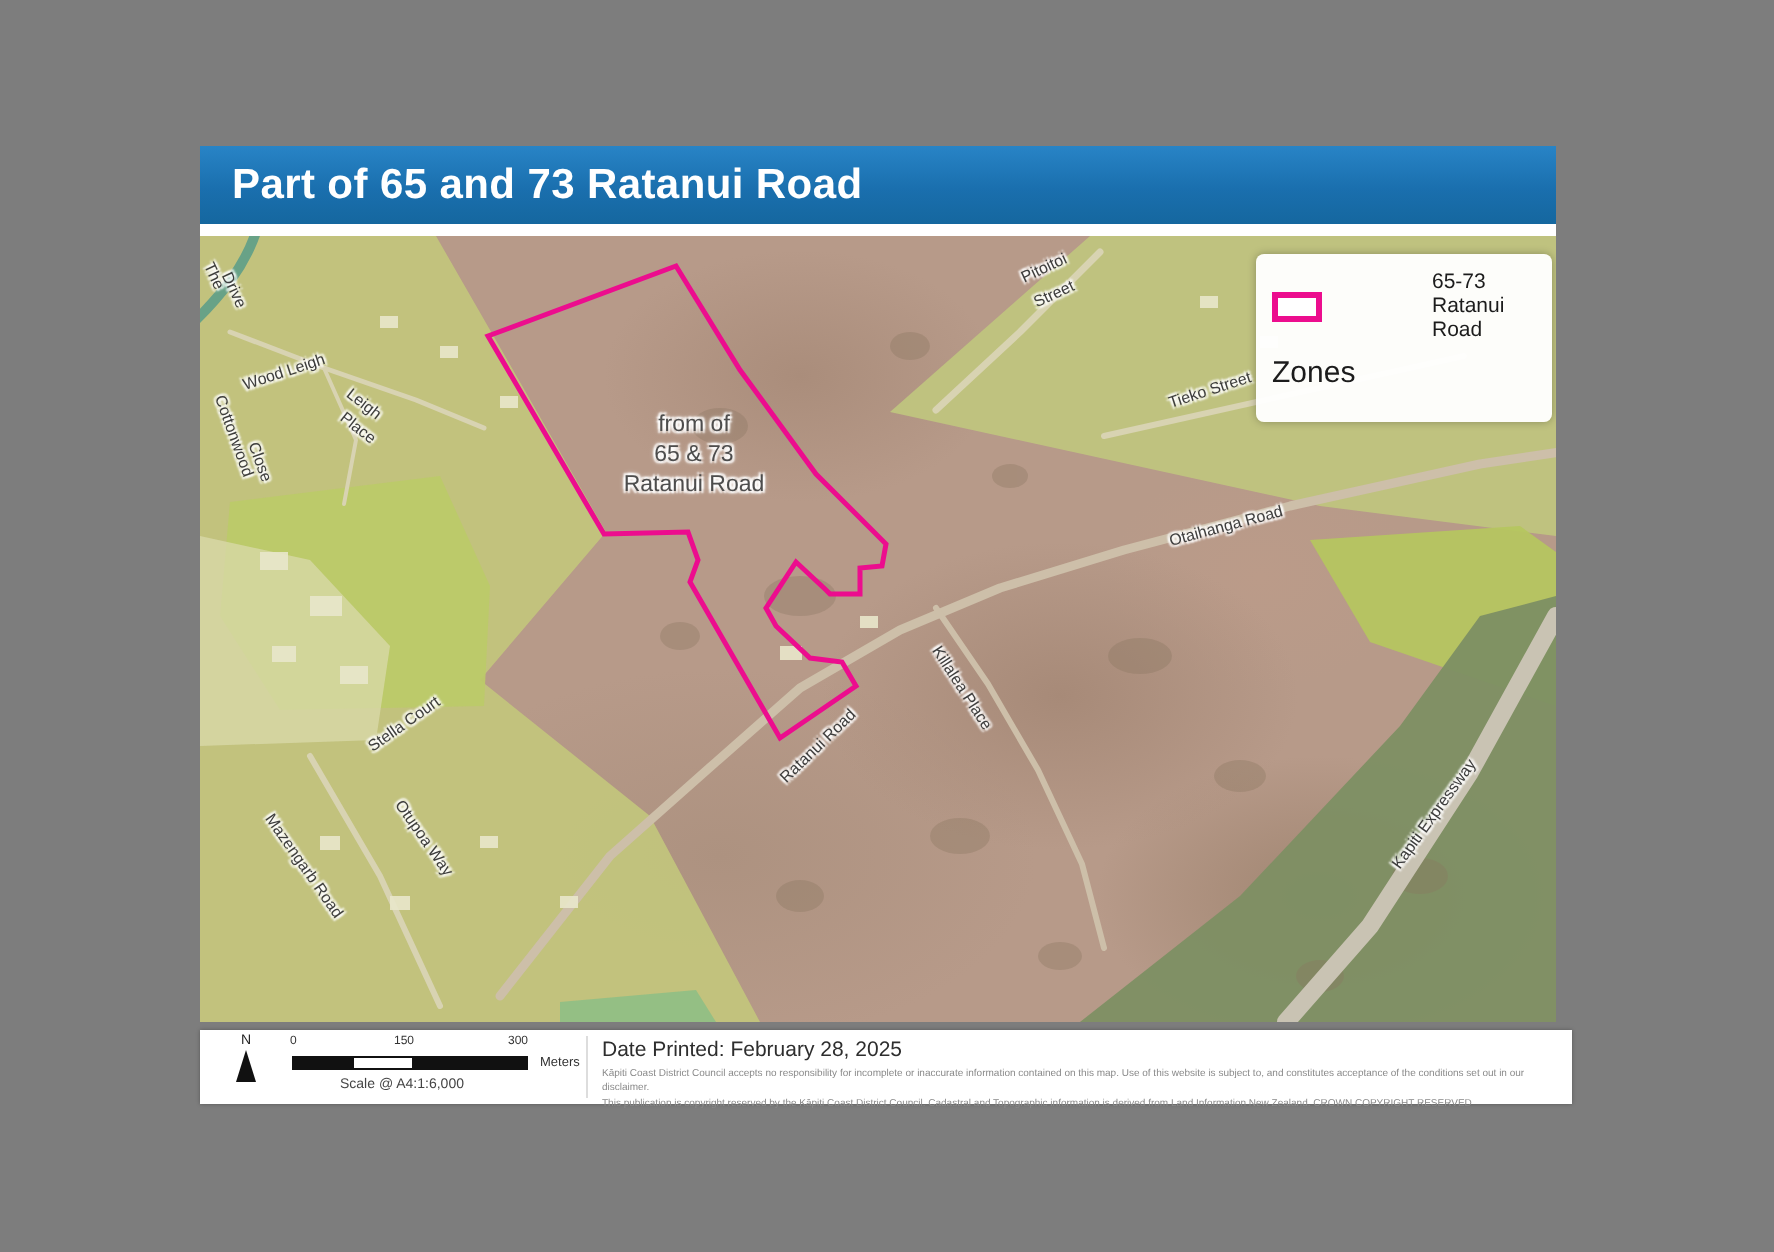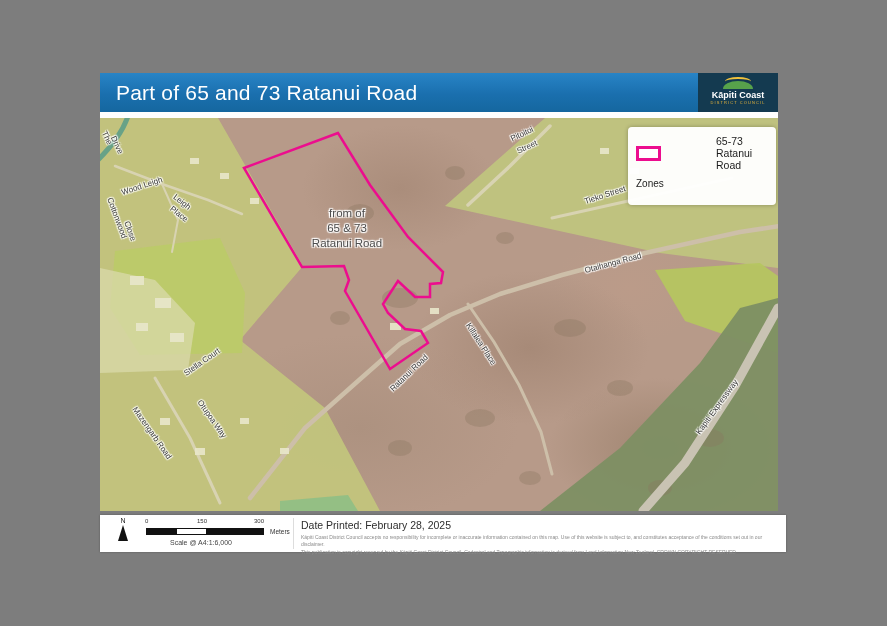--- a/index.html
+++ b/index.html
@@ -8,21 +8,21 @@
     background:#7d7d7d;
     font-family:"Liberation Sans", sans-serif;
   }
   
   .titlebar{
     position:absolute;left:100px;top:73px;width:678px;height:39px;
     background:linear-gradient(180deg,#2884c6 0%,#1a6fae 55%,#15679f 100%);
     display:flex;align-items:center;box-sizing:border-box;
   }
   .titlebar h1{
-    margin:0 0 0 16px;font-size:21px;font-weight:400;color:#ffffff;
+    margin:0 0 0 16px;font-size:21px;font-weight:700;color:#ffffff;
     letter-spacing:.2px;flex:1;white-space:nowrap;
   }
   .logo{
     width:80px;height:39px;background:#143a50;display:flex;flex-direction:column;
     align-items:center;justify-content:center;flex:none;
   }
   .logo-hill{width:30px;height:8px;background:#57a24b;
     border-radius:50% 50% 0 0 / 100% 100% 0 0;position:relative;margin-bottom:1px;}
   .logo-hill:before{content:"";position:absolute;left:2px;top:-4px;width:26px;height:7px;
     border-top:2px solid #f0c23d;border-radius:50%;}
@@ -54,21 +54,21 @@
   .legend{
     position:absolute;left:528px;top:9px;width:148px;z-index:10;
     background:rgba(255,255,255,.96);border-radius:4px;
     box-shadow:0 0 4px rgba(0,0,0,.28);padding:8px 8px 9px 8px;box-sizing:border-box;
   }
   .legend-row{display:flex;align-items:center;margin-bottom:7px;gap:48px;}
   .legend-row:last-child{margin-bottom:0;}
   .parcel-swatch{width:19px;height:9px;border:3px solid #ec0d8e;background:#fff;
     flex:none;margin-right:7px;}
   .legend-title{font-size:10.5px;color:#1c1c1c;}
-  .legend-zones-title{font-size:10px;color:#1c1c1c;margin:2px 0 7px 0;}
+  .legend-zones-title{font-size:15px;color:#1c1c1c;margin:2px 0 7px 0;}
   .zone-swatch{width:18px;height:12px;flex:none;margin-right:7px;}
   .zone-label{font-size:10px;color:#1c1c1c;white-space:nowrap;}
   
   .footer{
     position:absolute;left:100px;top:515px;width:686px;height:37px;background:#ffffff;
     box-shadow:0 0 2px rgba(0,0,0,.3);
   }
   .north{position:absolute;left:16px;top:2px;width:14px;text-align:center;}
   .north-n{font-size:7px;color:#222;line-height:7px;}
   .north-arrow{width:0;height:0;margin:1px auto 0 auto;
@@ -85,25 +85,20 @@
   .footer-divider{position:absolute;left:193px;top:3px;width:1px;height:31px;background:#ddd;}
   .date-printed{position:absolute;left:201px;top:4px;font-size:10.5px;color:#2e2e2e;}
   .disclaimer{position:absolute;left:201px;top:19px;width:478px;font-size:5px;
     line-height:1.45;color:#8a8a8a;}
 </style>
 </head>
 <body>
 
 <div class="titlebar">
   <h1>Part of 65 and 73 Ratanui Road</h1>
-  <div class="logo">
-    <div class="logo-hill"></div>
-    <div class="logo-name">Kāpiti Coast</div>
-    <div class="logo-sub">DISTRICT COUNCIL</div>
-  </div>
 </div>
 <div class="title-gap"></div>
 
 <div class="map">
   <svg width="678" height="393" viewBox="0 0 678 393">
 
     <g>
       <polygon points="0,0 118,0 203,148 140,222 225,290 280,393 0,393" fill="#c3c67c" opacity="0.9"></polygon>
       <polygon points="345,88 445,0 678,0 678,150 560,135" fill="#c0c77e" opacity="0.9"></polygon>
       <polygon points="15,133 120,120 145,175 142,235 40,237 10,190" fill="#bccb68" opacity="0.92"></polygon>

